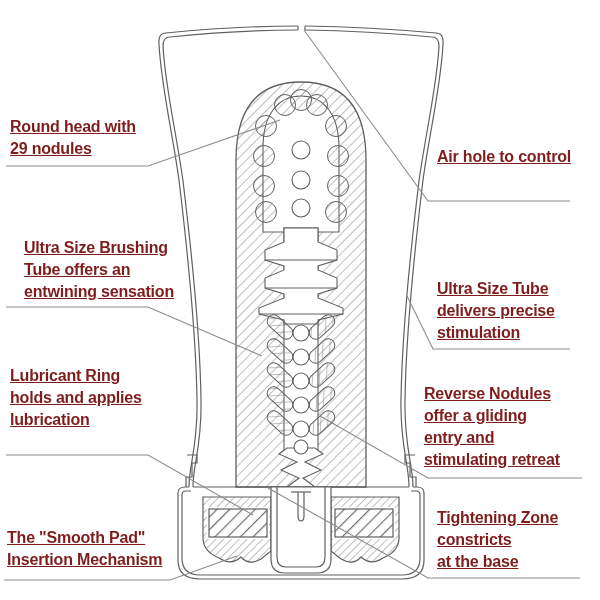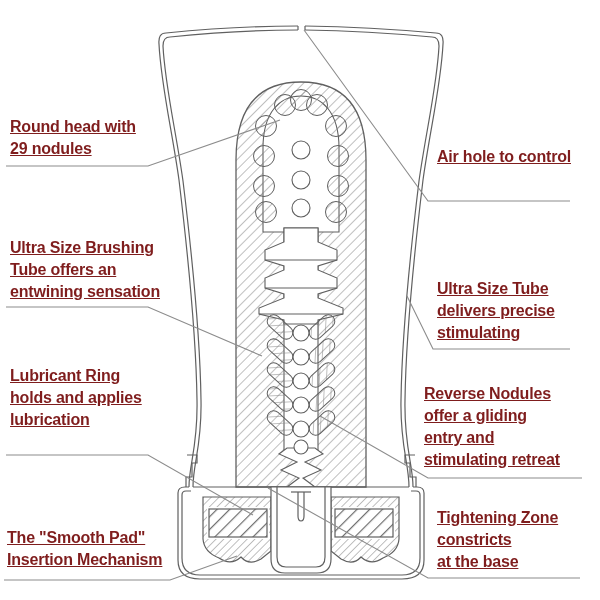--- a/index.html
+++ b/index.html
@@ -135,30 +135,30 @@
 
 <div class="label" style="left:10px;top:116px">
   <div>Round head with</div>
   <div>29 nodules</div>
 </div>
 
 <div class="label" style="left:437px;top:146px">
   <div>Air hole to control</div>
 </div>
 
-<div class="label" style="left:10px;top:237px">
+<div class="label" style="left:24px;top:237px">
   <div>Ultra Size Brushing</div>
   <div>Tube offers an</div>
   <div>entwining sensation</div>
 </div>
 
 <div class="label" style="left:437px;top:278px">
   <div>Ultra Size Tube</div>
   <div>delivers precise</div>
-  <div>stimulating</div>
+  <div>stimulation</div>
 </div>
 
 <div class="label" style="left:10px;top:365px">
   <div>Lubricant Ring</div>
   <div>holds and applies</div>
   <div>lubrication</div>
 </div>
 
 <div class="label" style="left:424px;top:383px">
   <div>Reverse Nodules</div>

